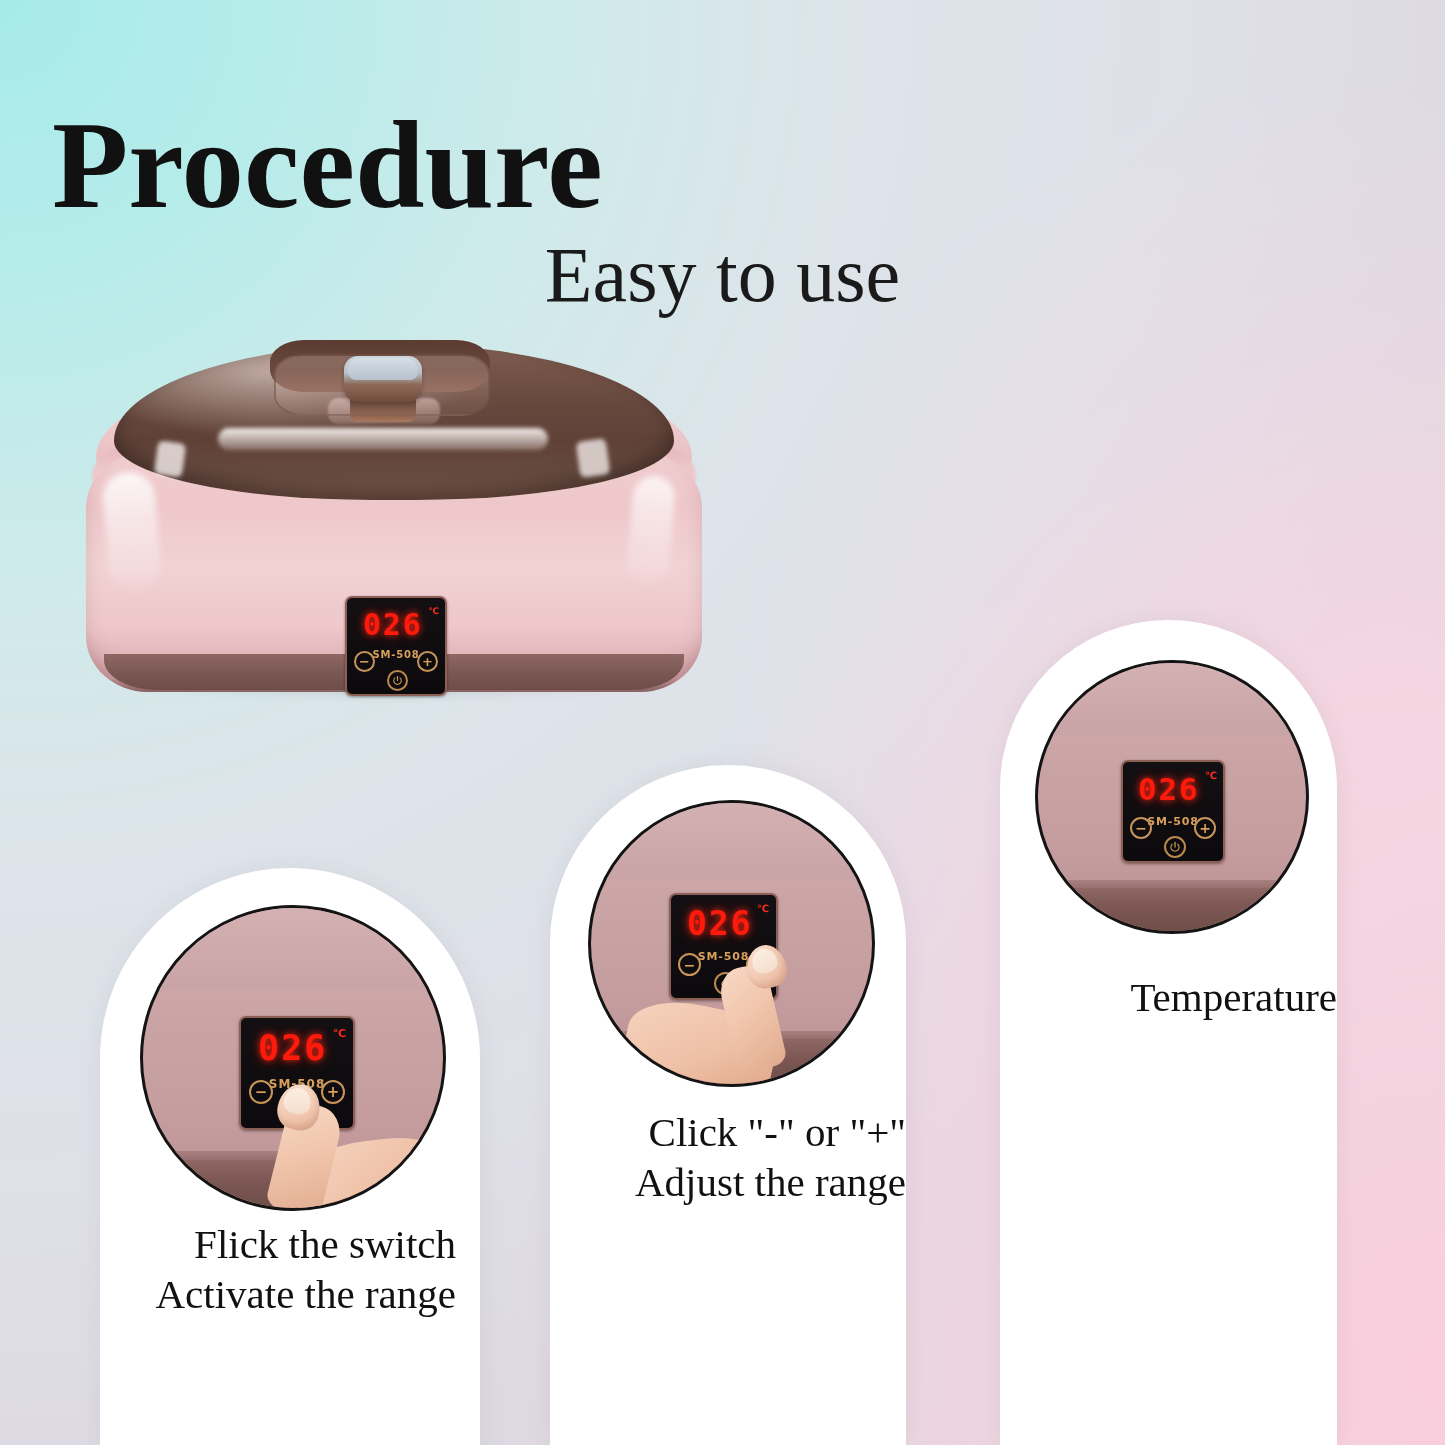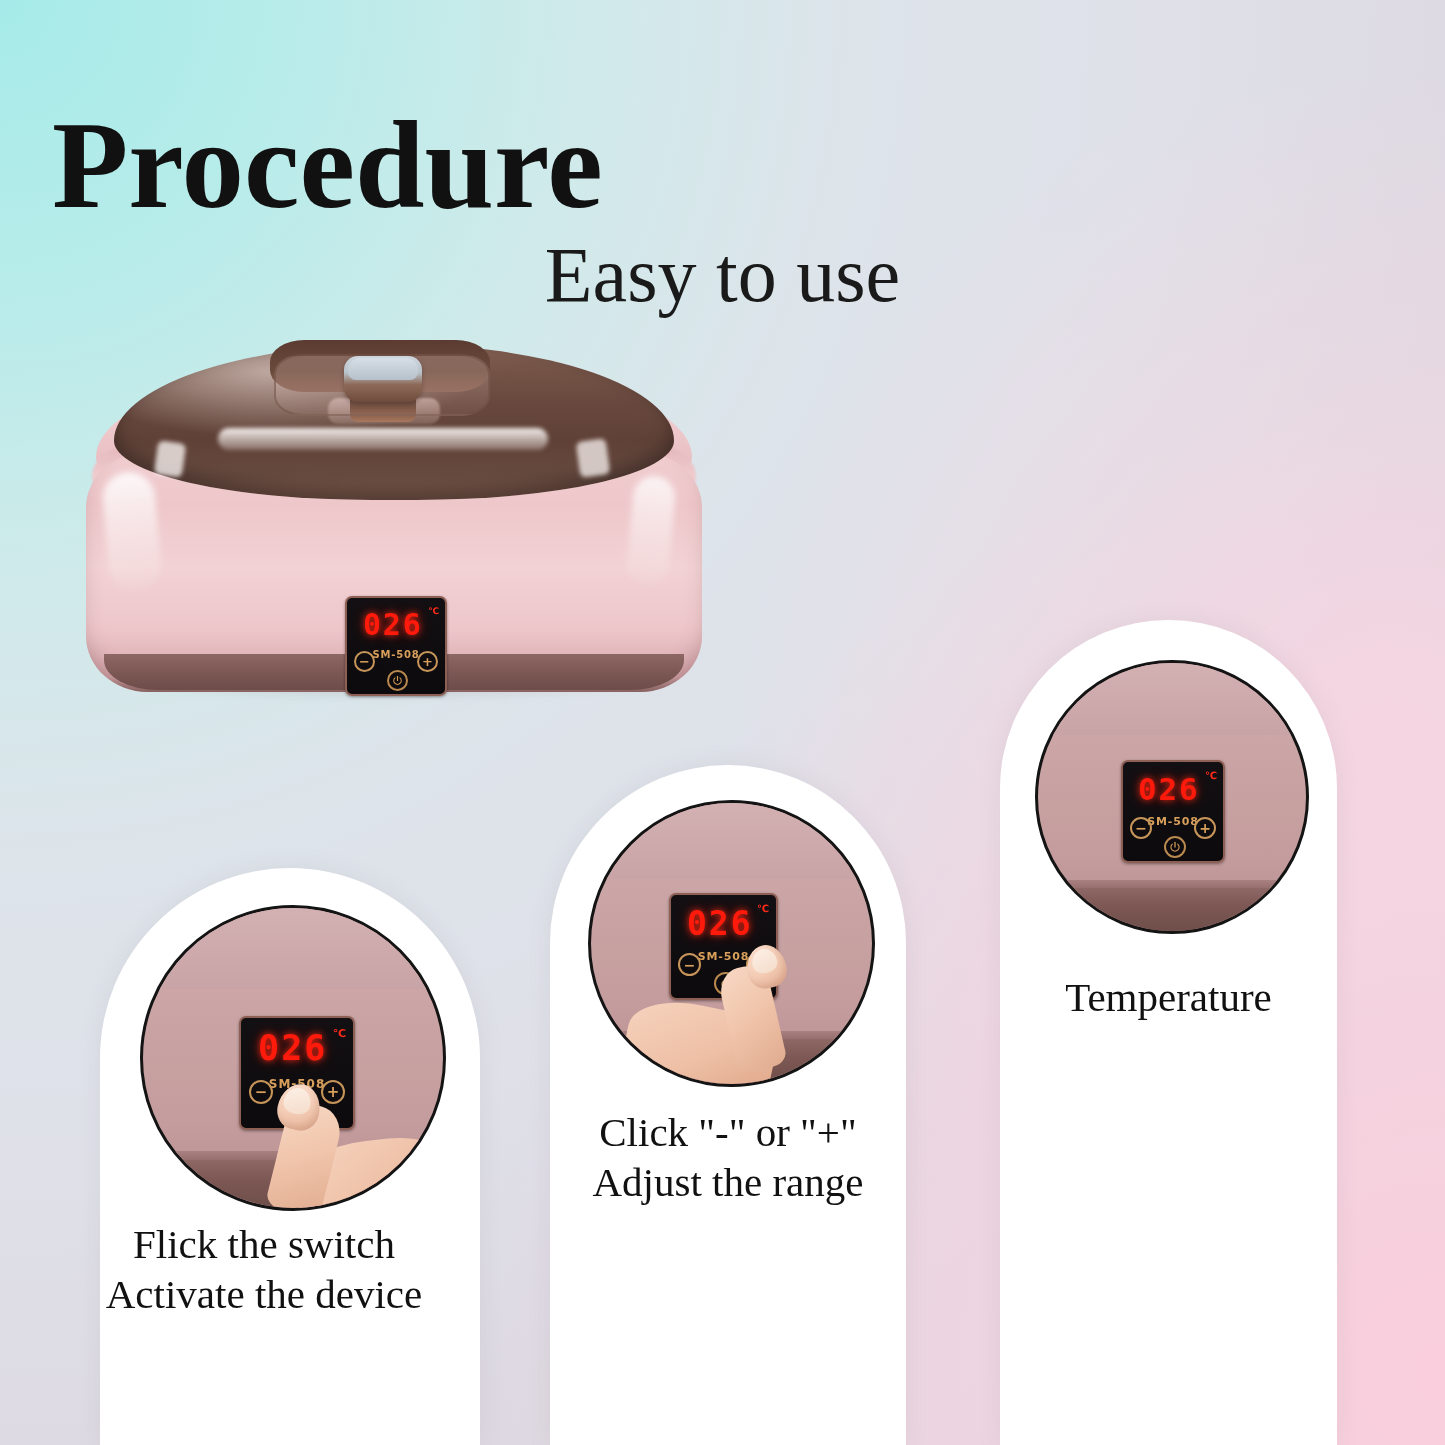--- a/index.html
+++ b/index.html
@@ -172,21 +172,21 @@
   }
   .circle .shelf{
     position:absolute;left:0;right:0;bottom:0;height:16%;
     background:linear-gradient(180deg,#8e6864 0%, #7d5854 40%, #6f4e4a 100%);
   }
   .circle .shelf-edge{
     position:absolute;left:0;right:0;bottom:16%;height:3%;
     background:linear-gradient(180deg,#a98080 0%, #96706e 100%);
   }
   .caption{
-    position:absolute;text-align:center;color:#111;
+    position:absolute;text-align:right;color:#111;
     font-family:"Liberation Serif",serif;line-height:1.22;
   }
 
   
   .finger{position:absolute;}
   .finger .tip{
     position:absolute;border-radius:50% 50% 42% 42%/58% 58% 42% 42%;
     background:linear-gradient(155deg,#fbe0cf 0%, #f6d0ba 45%, #e9b79c 100%);
     box-shadow:inset -3px -4px 7px rgba(180,120,95,0.35);
   }
@@ -265,23 +265,23 @@
       </div>
     </div>
 
     <div class="finger" style="left:128px;top:178px;width:185px;height:140px;">
       <div class="knuckles" style="left:26px;top:54px;width:160px;height:92px;transform:rotate(-6deg);"></div>
       <div class="shaft" style="left:6px;top:18px;width:56px;height:110px;transform:rotate(14deg);"></div>
       <div class="tip" style="left:7px;top:-2px;width:42px;height:46px;transform:rotate(12deg);"></div>
       <div class="nail" style="left:13px;top:2px;width:27px;height:26px;transform:rotate(12deg);"></div>
     </div>
   </div>
-  <div class="caption" style="left:84px;width:360px;top:1219px;font-size:41px;">
+  <div class="caption" style="left:96px;width:360px;top:1219px;font-size:41px;">
     <div>Flick the switch</div>
-    <div>Activate the device</div>
+    <div>Activate the range</div>
   </div>
 
   <div class="col" style="left:550px;top:765px;width:356px;height:680px;border-radius:178px 178px 0 0;"></div>
   <div class="circle" style="left:588px;top:800px;width:281px;height:281px;">
     <div class="wallband"></div>
     <div class="shelf-edge"></div>
     <div class="shelf"></div>
 
     <div class="panel" style="left:78px;top:90px;width:105px;height:103px;">
       <div class="deg" style="right:7px;top:9px;font-size:10px;">℃</div>

